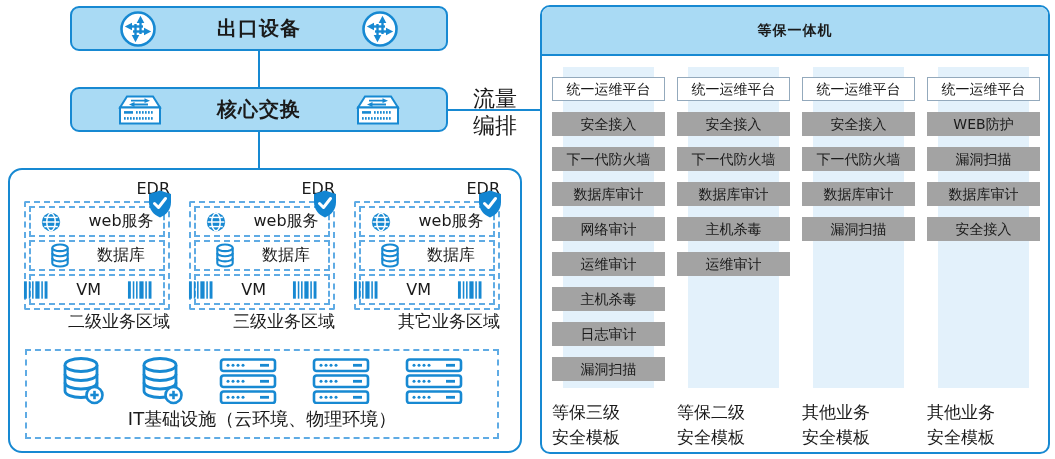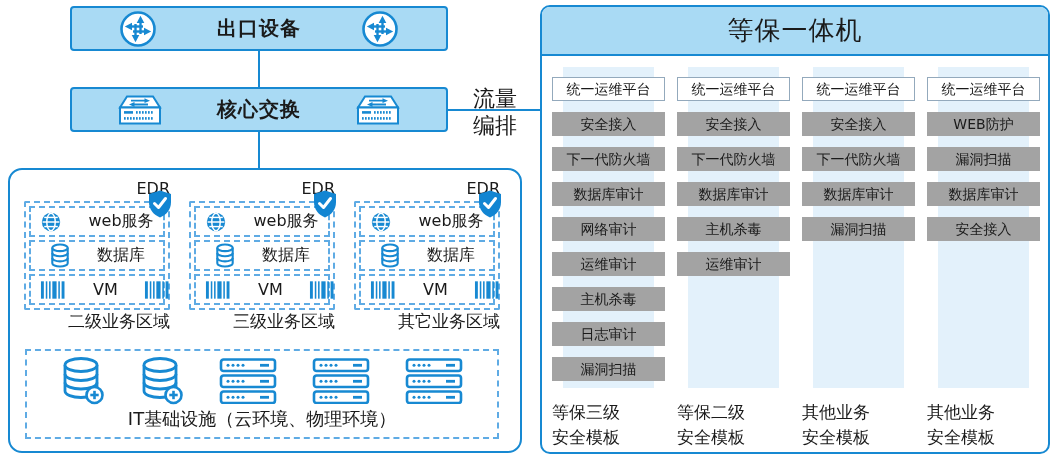--- a/index.html
+++ b/index.html
@@ -4,21 +4,21 @@
 <style>
   html,body{margin:0;padding:0;background:#fff;}
   .canvas{
     position:relative;width:1055px;height:459px;background:#fff;
     font-family:"DejaVu Sans","Liberation Sans",sans-serif;color:#1a1a1a;overflow:hidden;
   }
   svg{display:block;}
   
   .node{
     position:absolute;left:70px;width:378px;height:45px;
-    background:#a9daf4;border:2px solid #1789d2;border-radius:4px;
+    background:#a9daf4;border:2px solid #1789d2;border-radius:9px;
     display:flex;align-items:center;justify-content:center;box-sizing:border-box;
   }
   .node .node-label{font-size:20px;font-weight:bold;letter-spacing:1px;}
   .node .node-icon{position:absolute;top:50%;transform:translateY(-50%);}
   .node .icon-l{left:46px;} .node .icon-r{right:46px;}
   #exit-node{top:6px;} #core-node{top:87px;height:45px;}
   .connector-layer{position:absolute;left:0;top:0;width:1055px;height:459px;pointer-events:none;}
   .flow-label{position:absolute;left:452px;top:85px;width:86px;text-align:center;font-size:22px;line-height:27px;}
   .flow-label span{display:block;}
   
@@ -30,39 +30,39 @@
   .zone-col.z0{left:14px;} .zone-col.z1{left:179px;} .zone-col.z2{left:344px;}
   .edr-label{text-align:right;font-size:16px;line-height:22px;}
   .zone-box{
     position:relative;margin-top:1px;border:2px dashed #5fabe4;border-radius:2px;
     padding:3px;display:flex;flex-direction:column;gap:3px;box-sizing:border-box;
   }
   .zone-row{
     border:2px dashed #5fabe4;height:31px;box-sizing:border-box;
     display:flex;align-items:center;justify-content:center;gap:26px;font-size:16px;
   }
-  .zone-row.vm-row{justify-content:space-between;padding:0 9px;}
+  .zone-row.vm-row{justify-content:flex-end;padding:0 9px;}
   .shield-badge{position:absolute;right:-6px;top:-14px;}
   .zone-caption{text-align:right;font-size:17px;}
   .infra-box{
     position:absolute;left:15px;top:179px;width:474px;height:90px;box-sizing:border-box;
     border:2px dashed #5fabe4;
   }
   .infra-icons{display:flex;justify-content:space-evenly;align-items:center;margin-top:6px;}
   .infra-caption{text-align:center;font-size:18px;margin-top:2px;}
   
   .right-panel{
     position:absolute;left:540px;top:5px;width:510px;height:449px;box-sizing:border-box;
     border:2px solid #1789d2;border-radius:10px;background:#fff;overflow:hidden;
   }
   .rp-header{
     height:47px;background:#a9daf4;border-bottom:2px solid #1789d2;
     display:flex;align-items:center;justify-content:center;
   }
-  .rp-title{font-size:26px;font-weight:normal;letter-spacing:1px;}
+  .rp-title{font-size:14px;font-weight:bold;letter-spacing:1px;}
   .rp-body{position:relative;height:398px;}
   .tpl-col{position:absolute;top:0;width:113px;height:100%;}
   .tpl-col.c0{left:10px;} .tpl-col.c1{left:135px;} .tpl-col.c2{left:260px;} .tpl-col.c3{left:385px;}
   .tpl-strip{position:absolute;left:11px;right:11px;top:11px;height:321px;background:#e3f1fb;}
   .chips{position:absolute;left:0;right:0;top:21px;display:flex;flex-direction:column;gap:11px;}
   .chip{
     height:24px;line-height:24px;text-align:center;font-size:14px;position:relative;
     background:#a3a3a3;box-sizing:border-box;
   }
   .chip.chip-white{background:#fff;border:1px solid #93a9bc;line-height:22px;}

